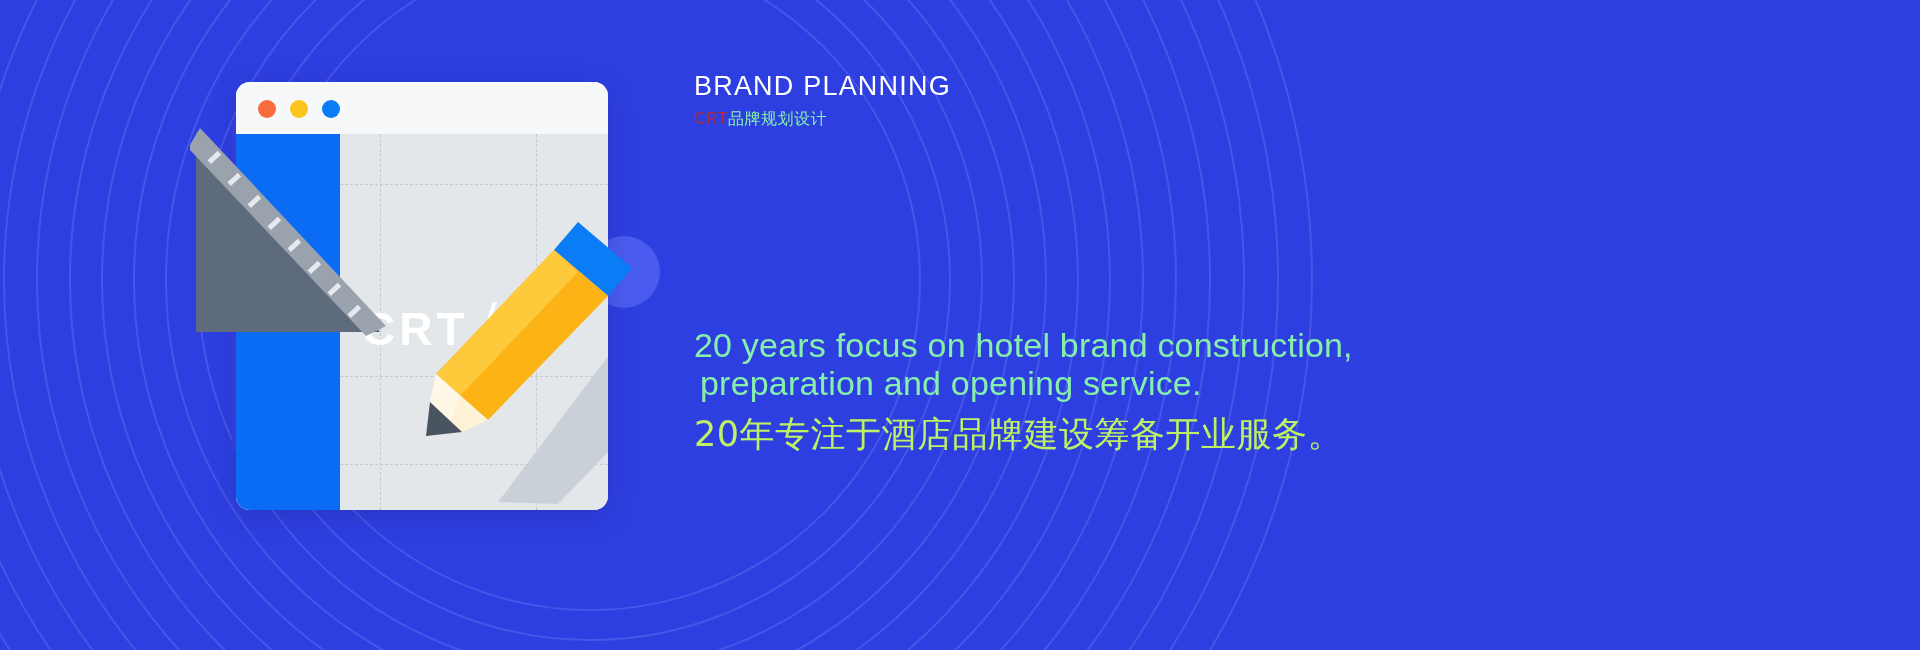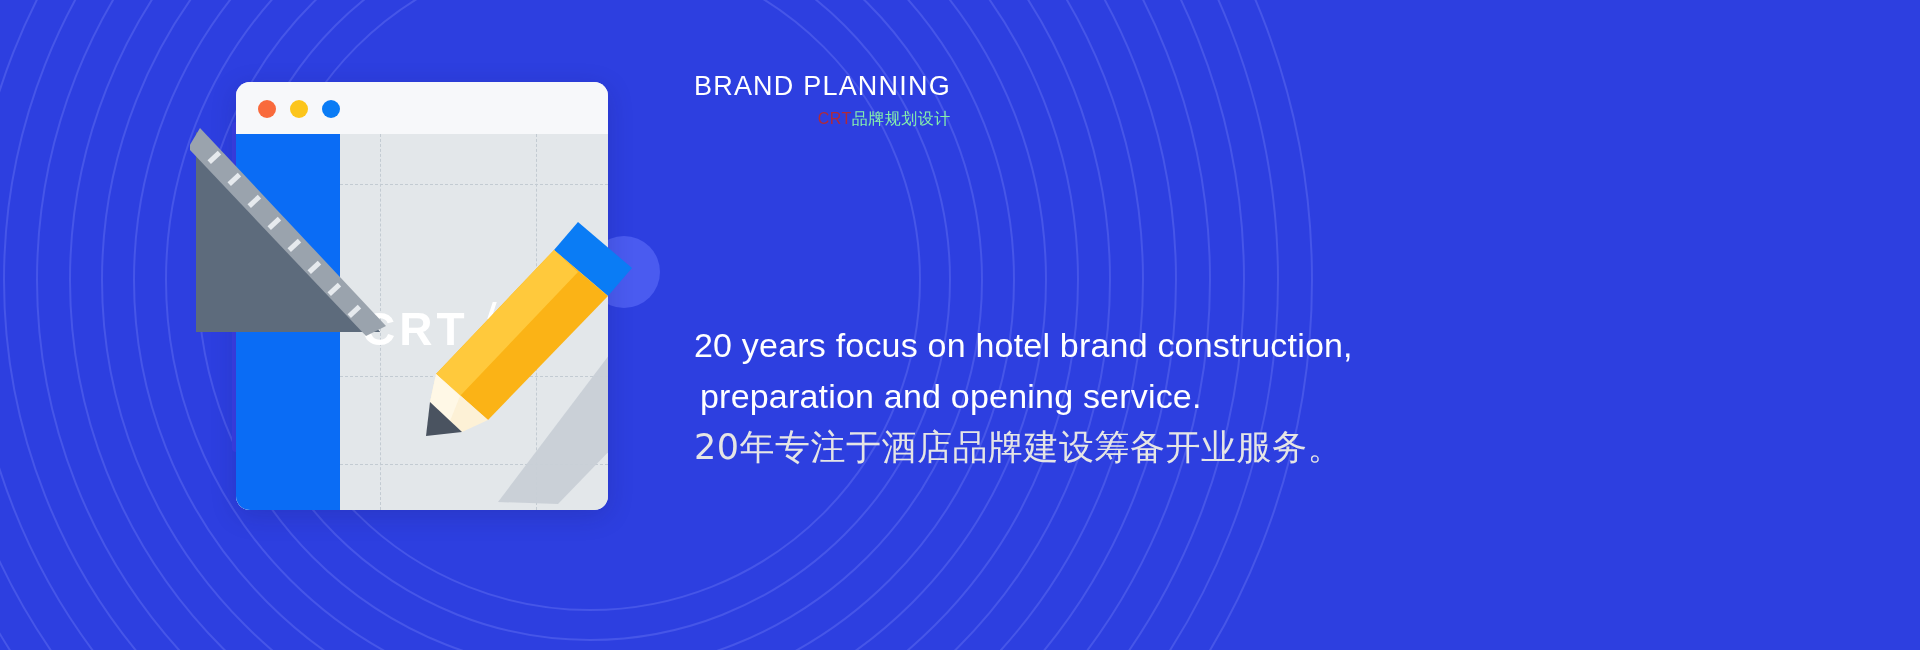--- a/index.html
+++ b/index.html
@@ -75,41 +75,41 @@
   
   .pencil{position:absolute;left:236px;top:160px;width:210px;height:216px;}
 
   
   .blob{
     position:absolute;left:398px;top:176px;width:72px;height:72px;
     border-radius:50%;background:#4a5bf0;
   }
 
   
-  .headline{position:absolute;left:694px;top:72px;text-align:right;}
+  .headline{position:absolute;left:694px;top:72px;}
   .headline .l1,.headline .l2{
     color:#ffffff;font-size:27px;letter-spacing:1.2px;line-height:29px;
     font-weight:400;font-family:"Liberation Sans",sans-serif;
   }
   .subhead{
     margin-top:8px;font-size:16px;line-height:20px;letter-spacing:.5px;
     font-family:"Liberation Sans","DejaVu Sans",sans-serif;
   }
   .subhead .crt{color:#b02a3a;font-weight:400;}
   .subhead .cn{color:#86efac;}
 
   .tagline{position:absolute;left:694px;top:326px;width:700px;}
   .tagline .en{
-    color:#ffffff;font-size:34px;line-height:38px;font-weight:300;
+    color:#86efac;font-size:34px;line-height:38px;font-weight:300;
     letter-spacing:.2px;white-space:nowrap;
     font-family:"Liberation Sans",sans-serif;
   }
-  .tagline .en2{padding-left:6px;margin-top:13px;}
+  .tagline .en2{padding-left:6px;}
   .tagline .cn{
-    color:#e5e5e5;font-size:35px;line-height:44px;margin-top:10px;
+    color:#bef264;font-size:35px;line-height:44px;margin-top:10px;
     letter-spacing:.5px;white-space:nowrap;
     font-family:"DejaVu Sans",sans-serif;font-weight:400;
   }
 </style>
 </head>
 <body>
 
 <div id="banner">
 
   <div class="rings">

